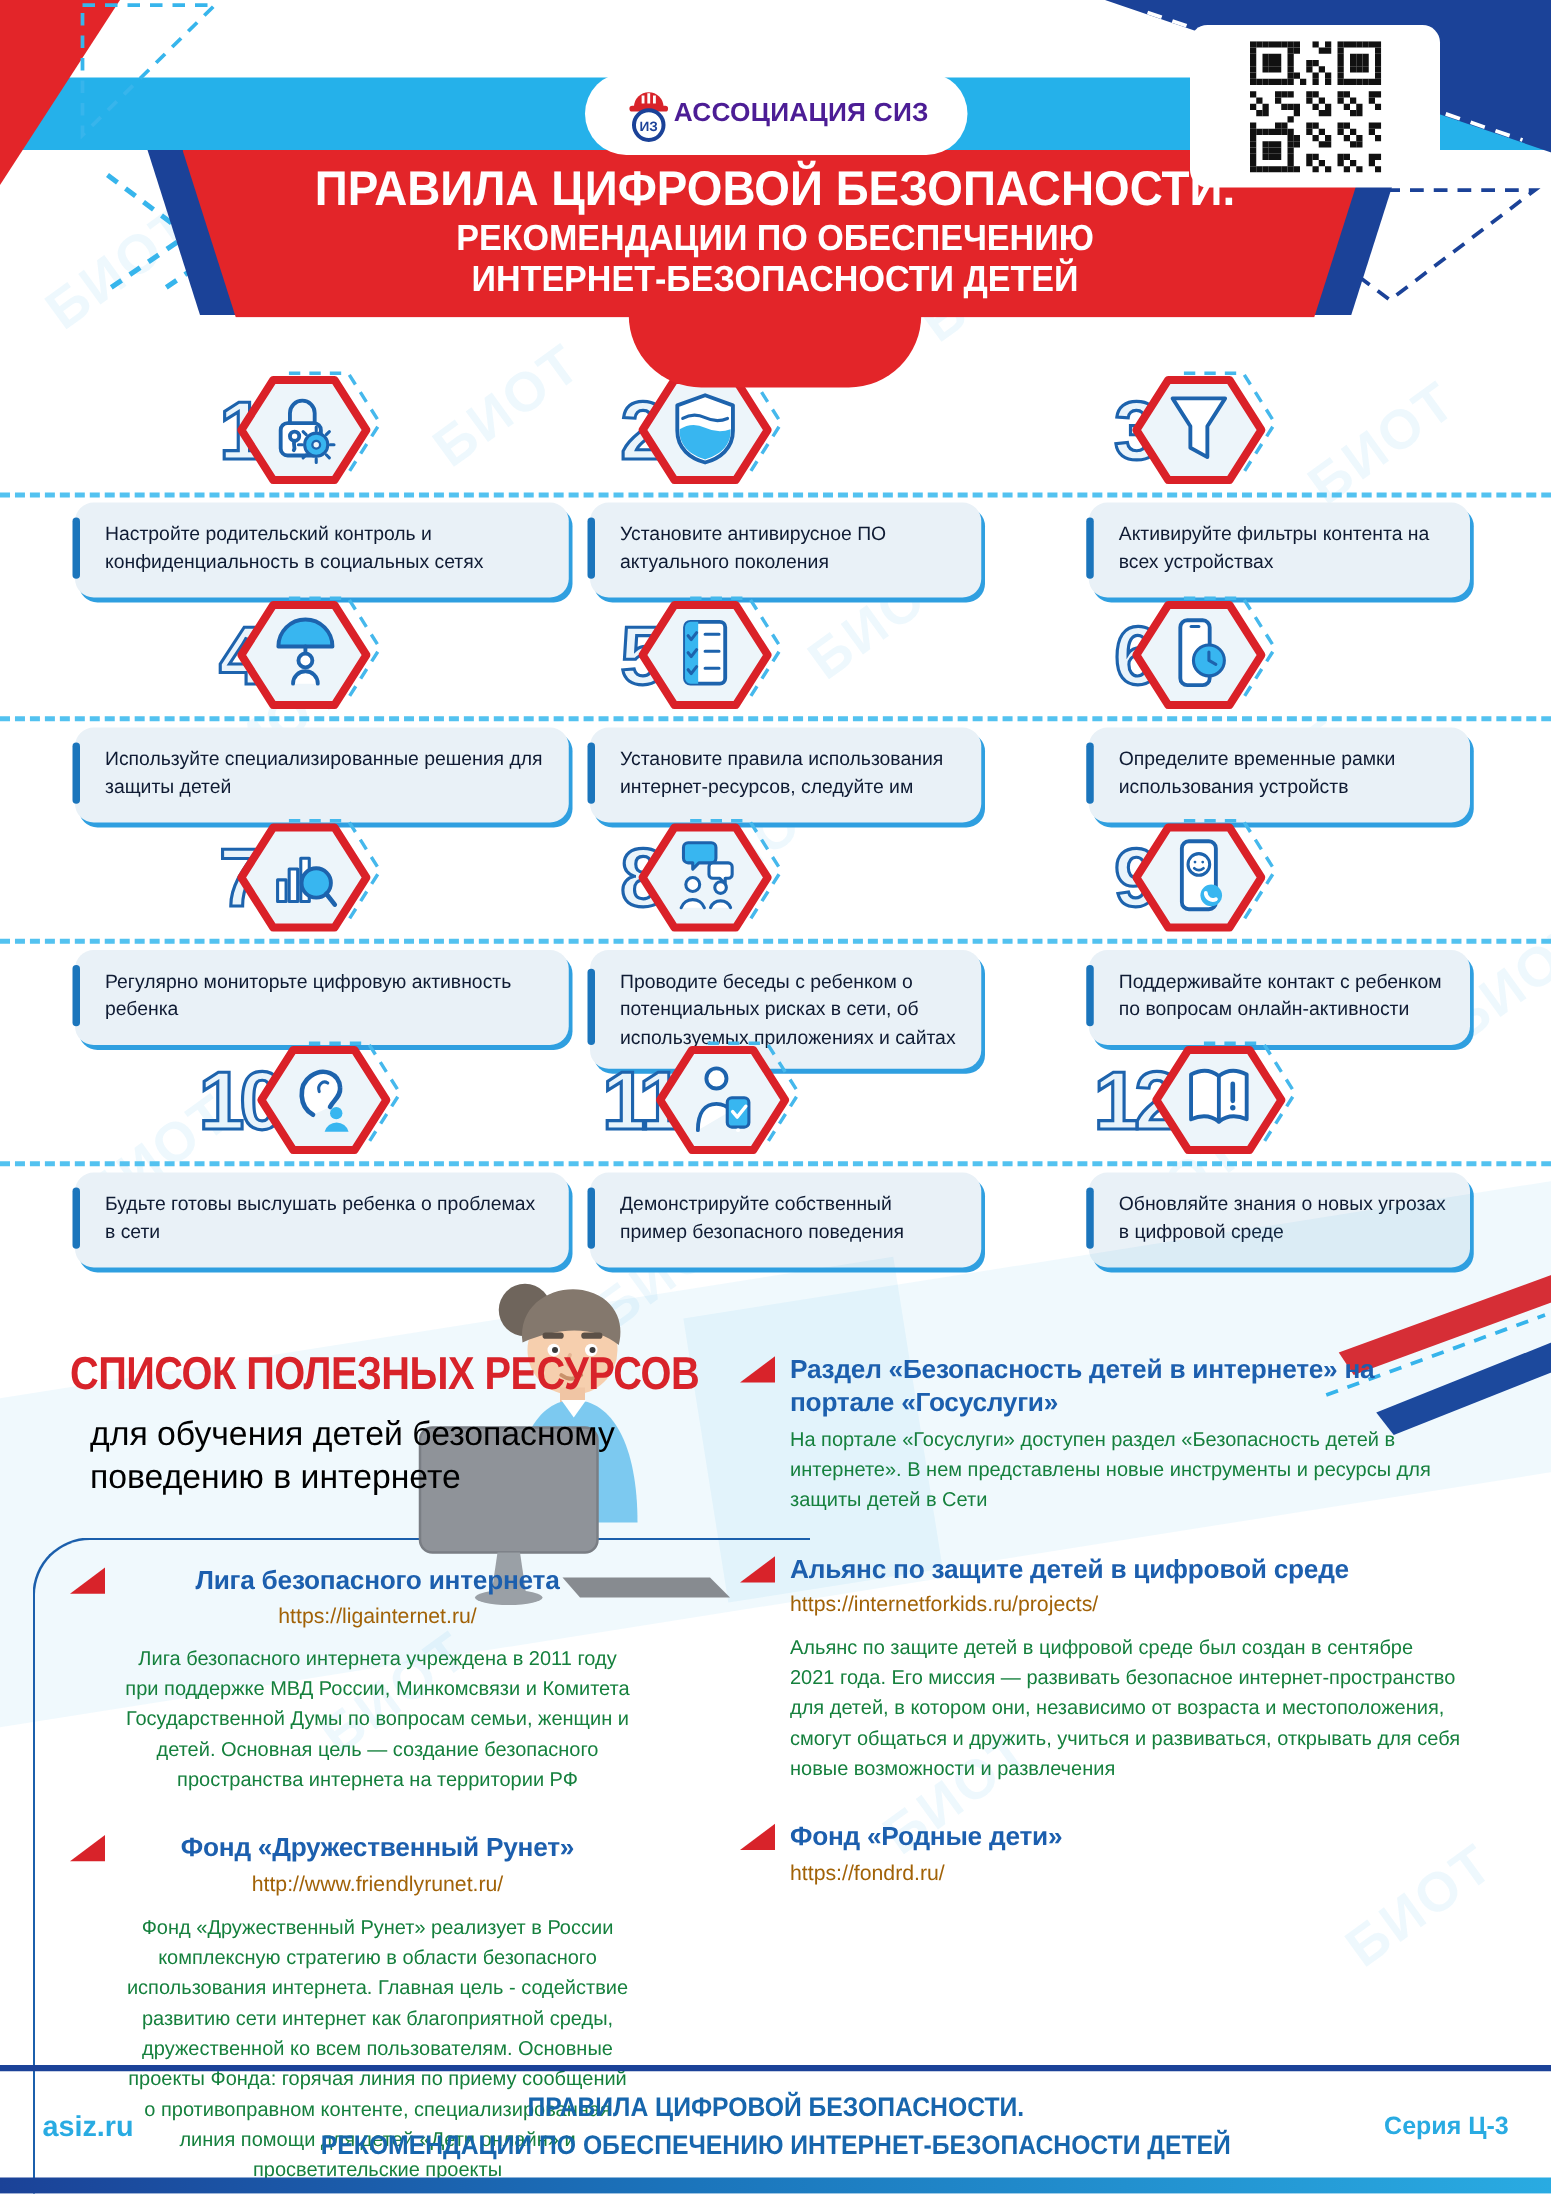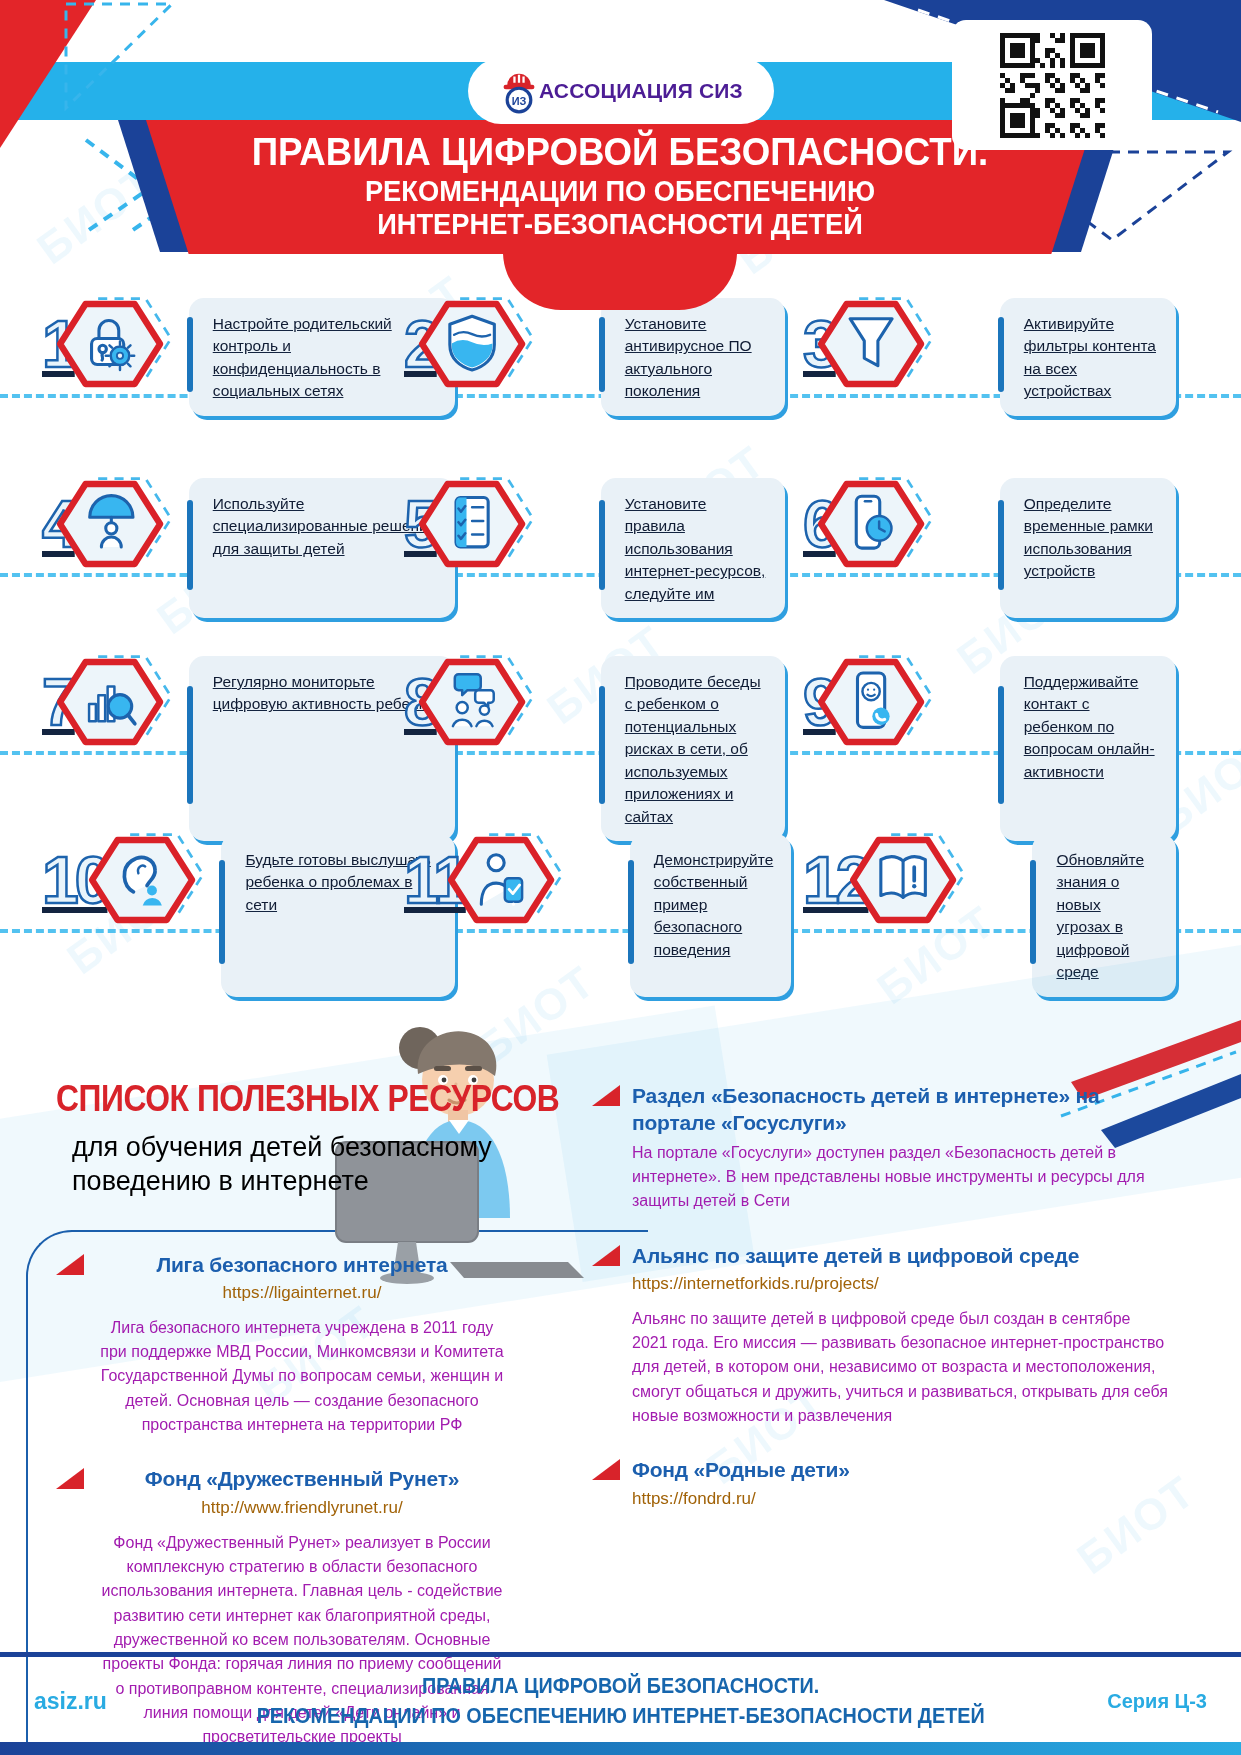--- a/index.html
+++ b/index.html
@@ -21,21 +21,21 @@
           clip-path:polygon(0 0,100% 0,95.5% 100%,4.5% 100%);z-index:3;}
   .banner-bump{position:absolute;top:252px;left:503px;width:234px;height:58px;background:#e32529;
                border-radius:0 0 120px 120px;z-index:3;}
   .banner-text{position:absolute;top:130px;left:200px;width:840px;text-align:center;z-index:4;color:#fff;
                transform:scaleX(0.94);}
   .banner-line1{font-size:39px;font-weight:800;letter-spacing:0;line-height:1.15;}
   .banner-line2{font-size:29px;font-weight:800;line-height:1.16;}
   
   .dash-line{position:absolute;left:0;right:0;border-top:4px dashed #53c2f0;z-index:1;}
   .tip-row{position:absolute;left:60px;width:1130px;display:flex;z-index:2;}
-  .tip{display:flex;flex-direction:row;text-decoration:underline;}
+  .tip{display:flex;flex-direction:column;}
   .tip:nth-child(1){width:395px;margin-right:17px;}
   .tip:nth-child(2){width:313px;margin-right:86px;}
   .tip:nth-child(3){width:305px;}
   .tip-head{height:104px;display:flex;align-items:center;justify-content:center;transform:translateX(-68px);}
   .tip:nth-child(1) .tip-head{transform:translateX(-18px);}
   .tip-num{font-size:66px;font-weight:800;line-height:1;color:#e9f4fb;-webkit-text-stroke:2.5px #1d63ad;
            letter-spacing:-4px;margin-right:-24px;position:relative;z-index:1;}
   .tip-hex{width:120px;height:102px;position:relative;z-index:2;}
   .hex-dash{fill:none;stroke:#45b8ec;stroke-width:3;stroke-dasharray:10 8;}
   .hex-main{fill:#edf5fa;stroke:#da2128;stroke-width:7;stroke-linejoin:round;}
@@ -54,21 +54,21 @@
   .res-right{position:absolute;left:592px;top:74px;width:576px;z-index:3;}
   .res-title{font-size:37px;font-weight:800;color:#d8232a;white-space:nowrap;transform:scaleX(0.86);
              transform-origin:left;margin:0;letter-spacing:-0.5px;}
   .res-subtitle{font-size:27px;color:#000000;font-weight:500;line-height:1.27;margin:10px 16px 0;}
   #res-left-items{margin-top:52px;text-align:center;}
   .res + .res{margin-top:28px;}
   .res-name{font-size:21px;color:#1c5fae;margin:0 0 2px;position:relative;line-height:1.3;letter-spacing:-0.2px;padding-left:0;}
   .tri{position:absolute;left:-40px;top:3px;width:0;height:0;border-left:28px solid transparent;border-bottom:21px solid #d8232a;}
   .res-left .res, .res-right .res{margin-left:40px;}
   .res-link{display:inline-block;font-size:17px;color:#a16207;margin:3px 0 9px;text-decoration:none;font-weight:500;}
-  .res-desc{font-size:16px;color:#a21caf;line-height:1.52;margin:4px 0 0;}
+  .res-desc{font-size:16px;color:#15803d;line-height:1.52;margin:4px 0 0;}
   .side-deco{position:absolute;right:0;top:1012px;z-index:1;}
   
   .footer-rule{position:absolute;top:1652px;left:0;right:0;height:5px;background:#1b4298;z-index:3;}
   .footer{position:absolute;top:1660px;left:0;right:0;height:82px;display:flex;align-items:center;justify-content:center;z-index:3;}
   .site{position:absolute;left:34px;color:#29abe2;font-size:23px;font-weight:700;}
   .f-title{text-align:center;color:#1766ad;font-size:21.5px;font-weight:800;line-height:1.4;transform:scaleX(0.92);white-space:nowrap;}
   .series{position:absolute;right:34px;color:#29abe2;font-size:20px;font-weight:700;}
   .bottom-band{position:absolute;bottom:0;left:0;right:0;height:13px;
                background:linear-gradient(90deg,#1b4298 0%,#1b75bc 45%,#29abe2 100%);z-index:3;}
 </style>

